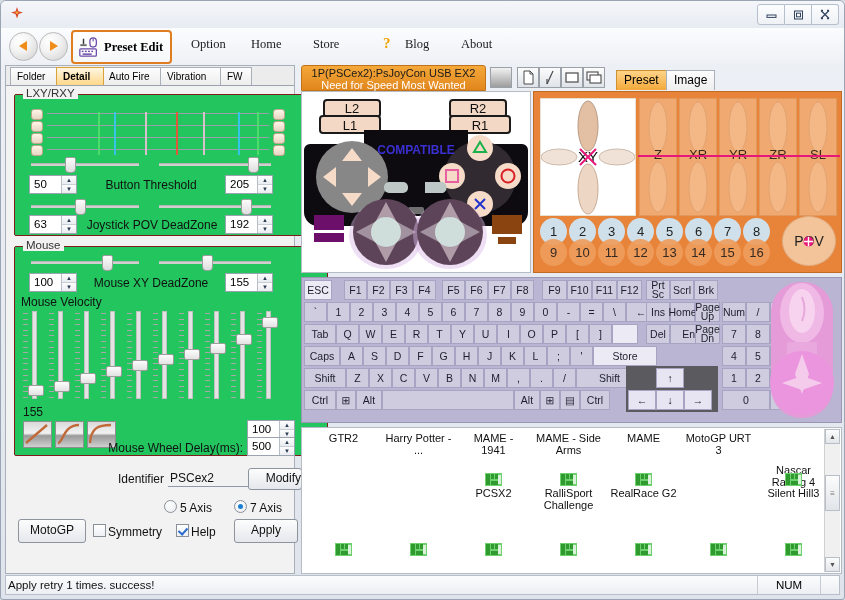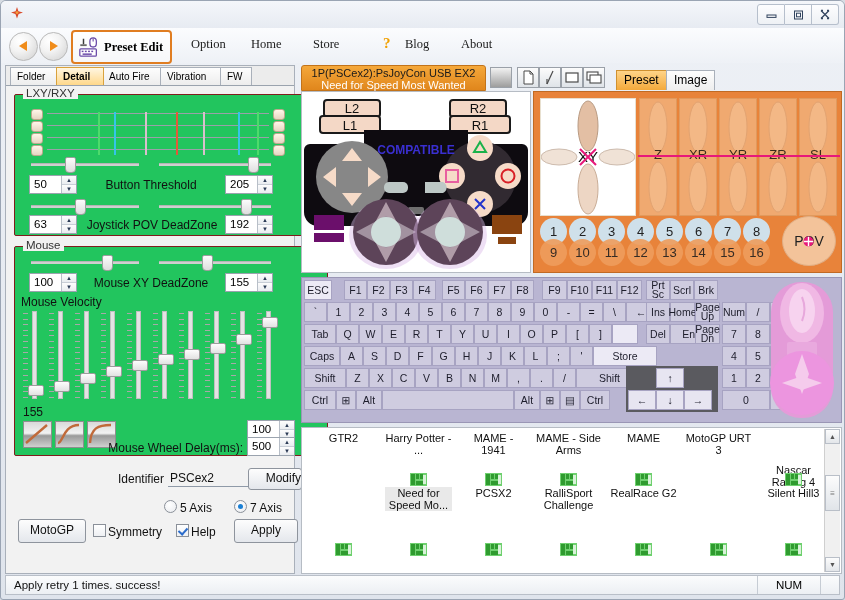--- a/index.html
+++ b/index.html
@@ -121,21 +121,21 @@
   
   .gitem{position:absolute;width:67px;text-align:center;font-size:11px;color:#111;line-height:12px;}
   .gicon{width:17px;height:15px;margin:0 auto;display:block;}
   .gitem.sel .lbl{background:#e9e9e9;}
   .vscroll{position:absolute;right:1px;top:1px;width:15px;bottom:1px;background:#f0f0f0;border-left:1px solid #cfcfcf;}
   .vscroll .sbtn{position:absolute;left:0;width:15px;height:15px;background:linear-gradient(#fcfcfc,#e3e6ea);border:1px solid #b9bfc8;box-sizing:border-box;display:flex;align-items:center;justify-content:center;font-size:7px;color:#555;}
   .vscroll .sthumb{position:absolute;left:0;width:15px;background:linear-gradient(#fcfcfc,#e0e4e9);border:1px solid #b9bfc8;box-sizing:border-box;display:flex;align-items:center;justify-content:center;font-size:8px;color:#777;}
   
   .statusbar{position:absolute;left:4px;bottom:4px;width:835px;height:20px;
     background:linear-gradient(#fbfcfd,#eceff3);border:1px solid #b9bfc8;box-sizing:border-box;display:flex;align-items:center;}
-  .sb-msg{flex:1;padding-left:8px;font-size:11.5px;color:#111;}
+  .sb-msg{flex:1;padding-left:2px;font-size:11.5px;color:#111;}
   .sb-cell{width:62px;border-left:1px solid #c6ccd4;height:100%;display:flex;align-items:center;justify-content:center;font-size:11.5px;}
   .sb-grip{width:18px;border-left:1px solid #c6ccd4;height:100%;}
 </style>
 </head>
 <body>
 
 <div class="win">
 
   <div class="titlebar">
     <svg class="tb-icon" viewBox="0 0 16 16">
@@ -1115,31 +1115,20 @@
         </div>
         <div class="gitem" style="left: 308px; top: 4px;">
           <div class="lbl">MAME</div>
         </div>
         <div class="gitem" style="left: 383px; top: 4px;">
           <div class="lbl">MotoGP URT 3</div>
         </div>
         <div class="gitem" style="left: 458px; top: 4px; margin-top: 32px;">
           <div class="lbl">Nascar Racing 4</div>
         </div>
-        <div class="gitem sel" style="left: 83px; top: 44px;">
-          <svg class="gicon" viewBox="0 0 17 15">
-            <rect x="0" y="1" width="17" height="13" fill="#6fd06f"></rect>
-            <rect x="1" y="2" width="4" height="11" fill="#2f9b2f"></rect>
-            <rect x="6" y="2" width="3" height="5" fill="#2f9b2f"></rect>
-            <rect x="10" y="2" width="3" height="5" fill="#2f9b2f"></rect>
-            <rect x="6" y="9" width="7" height="4" fill="#2f9b2f"></rect>
-            <rect x="13" y="3" width="3" height="9" fill="#d9f2d9"></rect>
-          </svg>
-          <div class="lbl">Need for Speed Mo...</div>
-        </div>
         <div class="gitem" style="left: 158px; top: 44px;">
           <svg class="gicon" viewBox="0 0 17 15">
             <rect x="0" y="1" width="17" height="13" fill="#6fd06f"></rect>
             <rect x="1" y="2" width="4" height="11" fill="#2f9b2f"></rect>
             <rect x="6" y="2" width="3" height="5" fill="#2f9b2f"></rect>
             <rect x="10" y="2" width="3" height="5" fill="#2f9b2f"></rect>
             <rect x="6" y="9" width="7" height="4" fill="#2f9b2f"></rect>
             <rect x="13" y="3" width="3" height="9" fill="#d9f2d9"></rect>
           </svg>
           <div class="lbl">PCSX2</div>

